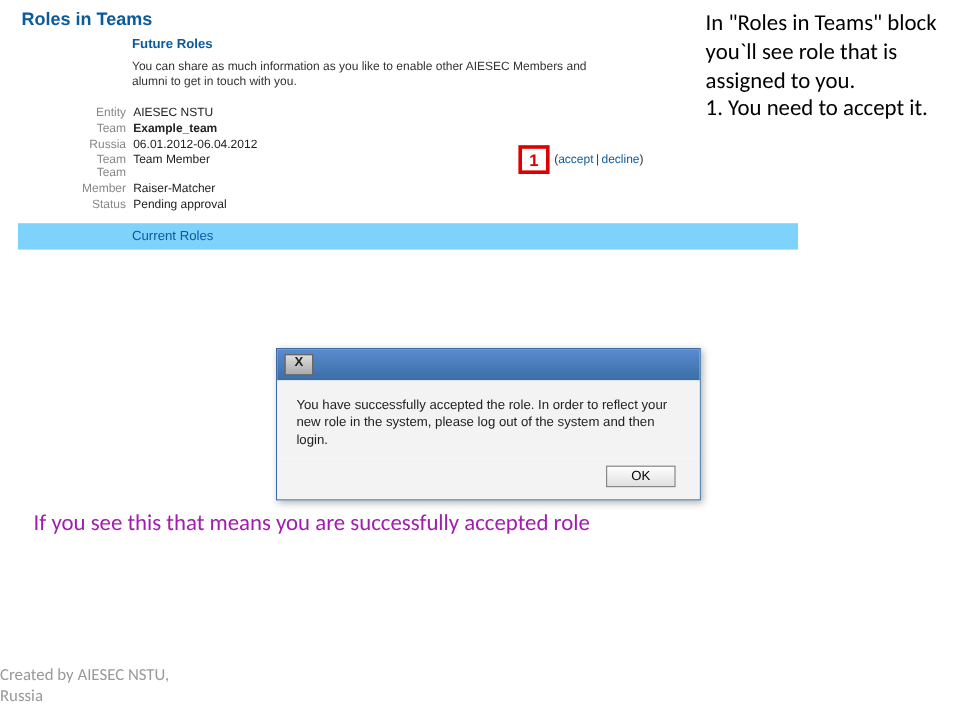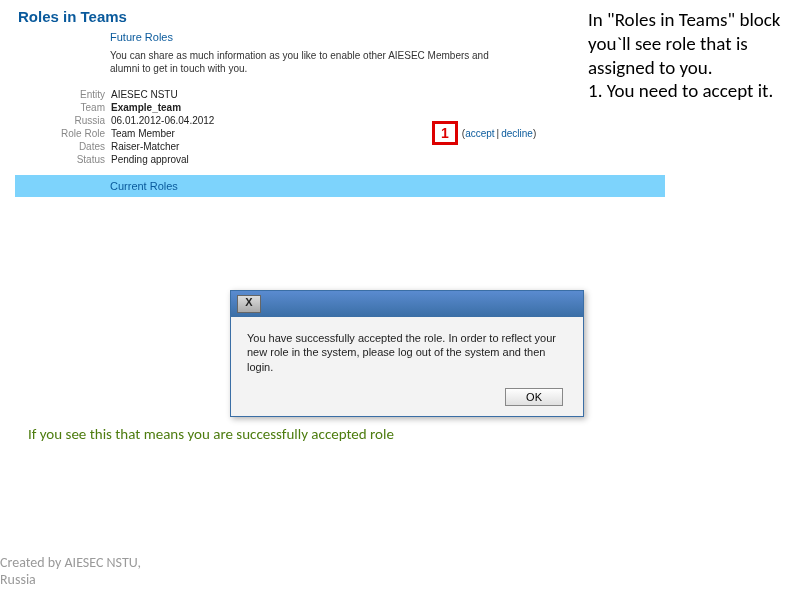--- a/index.html
+++ b/index.html
@@ -19,20 +19,21 @@
     font-size: 15px;
     margin: 8px 0 6px 18px;
   }
   .section-title {
     color: #0a5a9c;
     font-size: 11px;
     margin-left: 110px;
     margin-top: 6px;
     margin-bottom: 6px;
     display: block;
+    font-weight: bold;
   }
   .intro {
     font-size: 10px;
     color: #333;
     margin-left: 110px;
     width: 390px;
     line-height: 1.3;
   }
   .role-table {
     margin-left: 60px;
@@ -143,22 +144,22 @@
     border: 1px solid #888;
     padding: 2px 20px;
     font-size: 11px;
     cursor: pointer;
   }
   .success-caption {
     position: absolute;
     left: 28px;
     top: 425px;
     width: 560px;
-    font-size: 15px;
-    color: #4d7c0f;
+    font-size: 19px;
+    color: #a21caf;
     font-family: Calibri, Arial, sans-serif;
   }
   .footer-credit {
     position: absolute;
     left: 0;
     right: 0;
     bottom: 12px;
     font-size: 14px;
     color: #9a9a9a;
     font-family: Calibri, Arial, sans-serif;
@@ -180,25 +181,25 @@
   </div>
   <div class="role-row">
     <div class="role-label">Team</div>
     <div class="role-value bold">Example_team</div>
   </div>
   <div class="role-row">
     <div class="role-label">Russia</div>
     <div class="role-value">06.01.2012-06.04.2012</div>
   </div>
   <div class="role-row">
-    <div class="role-label">Role Role</div>
+    <div class="role-label">Team Team</div>
     <div class="role-value">Team Member</div>
   </div>
   <div class="role-row">
-    <div class="role-label">Dates</div>
+    <div class="role-label">Member</div>
     <div class="role-value">Raiser-Matcher</div>
   </div>
   <div class="role-row">
     <div class="role-label">Status</div>
     <div class="role-value">Pending approval</div>
   </div>
 </div>
 
 <div class="accept-line">
   <span class="marker">1</span>

